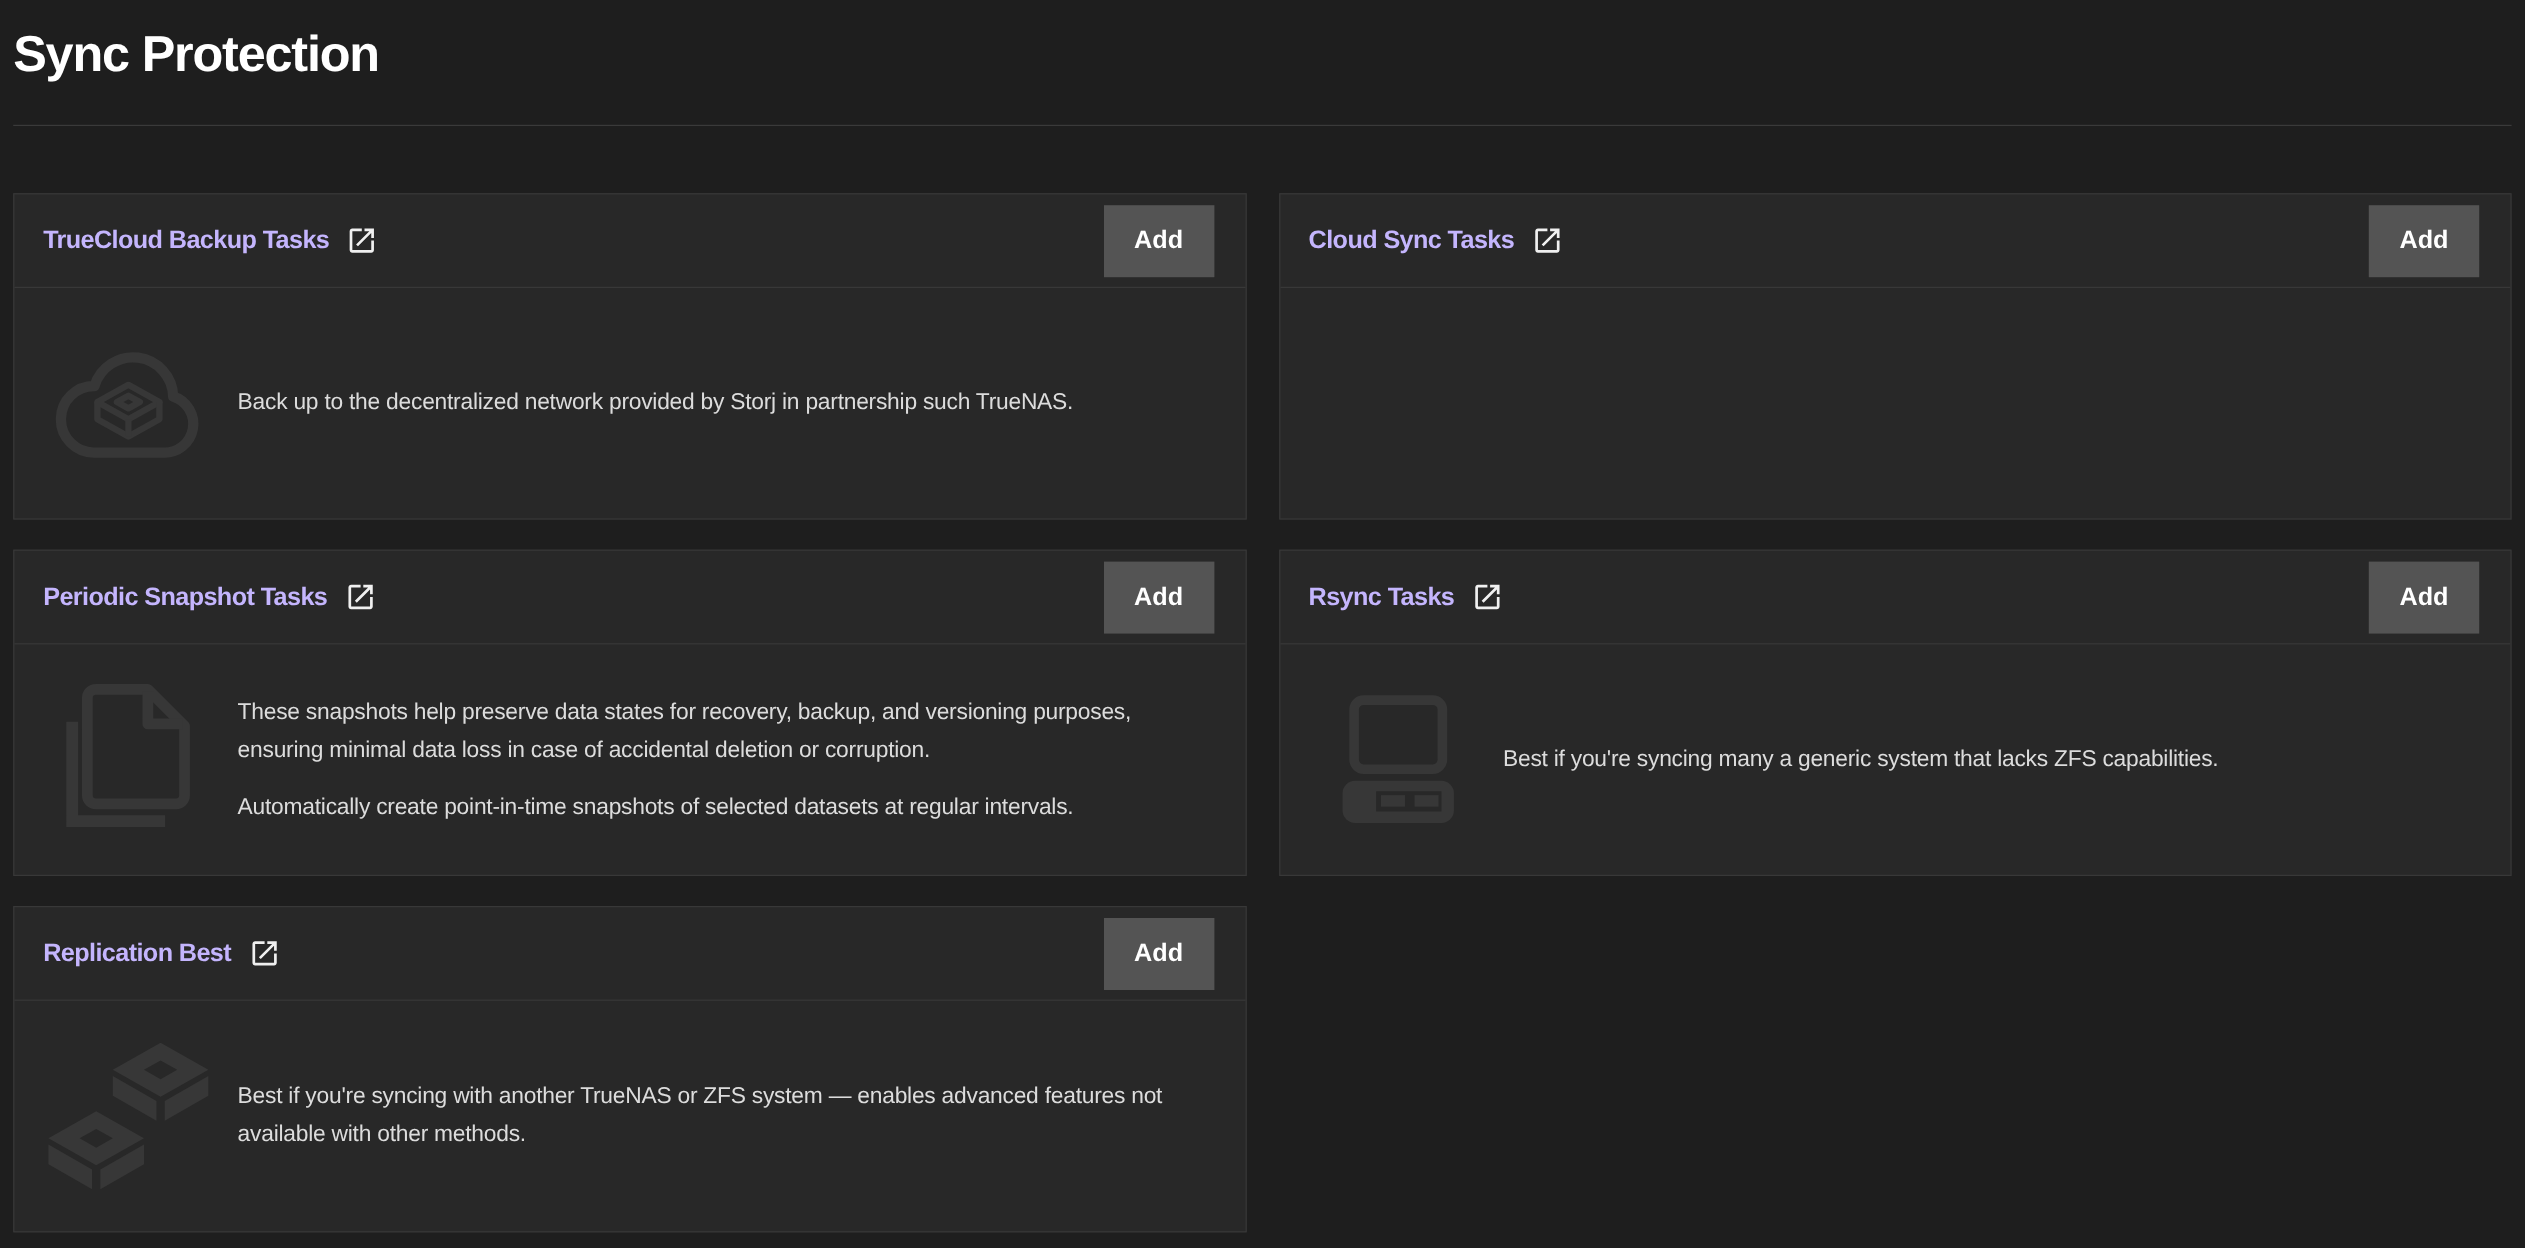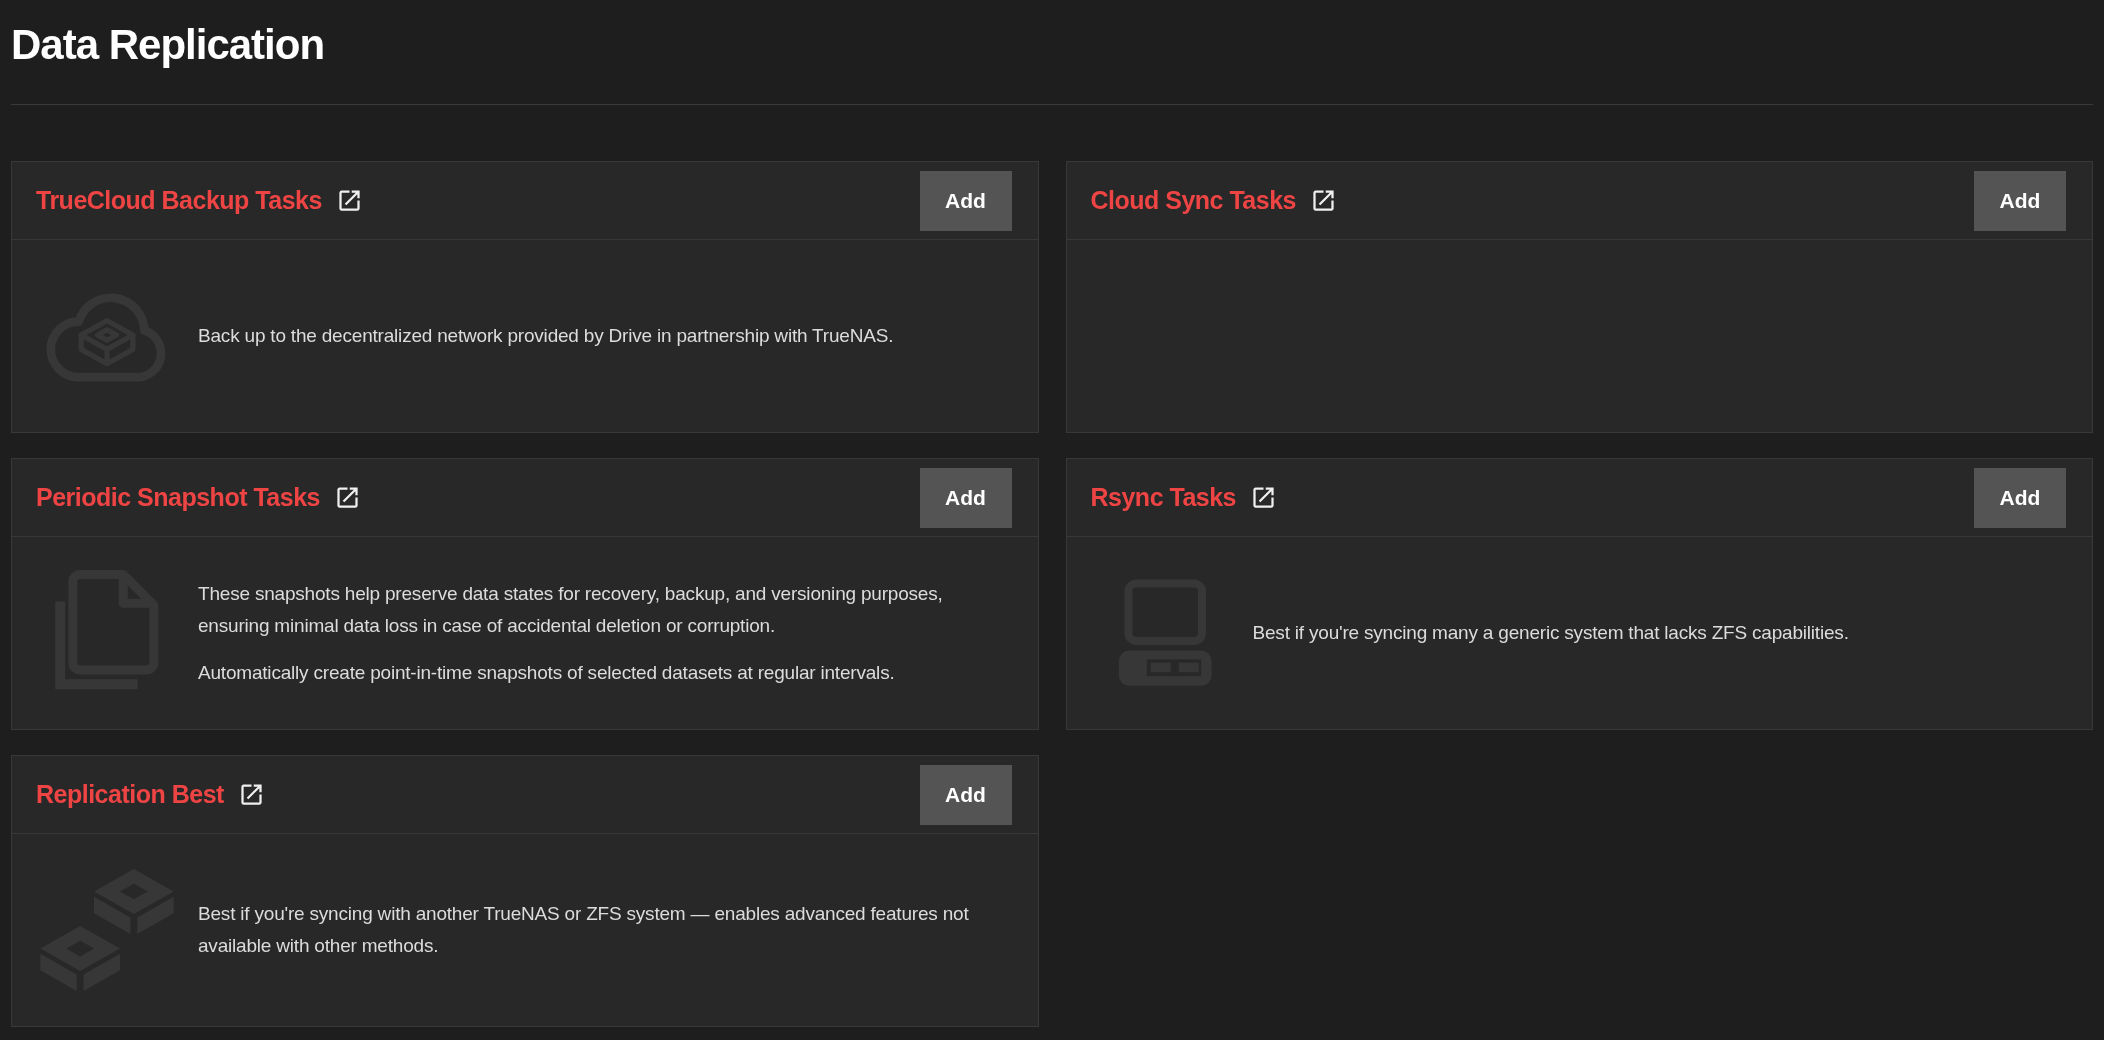--- a/index.html
+++ b/index.html
@@ -34,21 +34,21 @@
     background:var(--card-bg);
     border:1px solid var(--card-border);
     height:272px;
   }
   .card-header{
     height:78px;display:flex;align-items:center;
     padding:0 26px 0 24px;
     border-bottom:1px solid var(--card-border);
   }
   .card-title{
-    font-size:25px;font-weight:700;letter-spacing:-0.5px;color:#ef4444;
+    font-size:21px;font-weight:700;letter-spacing:-0.5px;color:#c4b5fd;
     white-space:nowrap;
   }
   .ext-link{
     margin-left:14px;width:27px;height:27px;color:#f0f0f0;
     display:inline-flex;cursor:pointer;flex-shrink:0;
   }
   .ext-link svg{width:100%;height:100%;fill:currentColor;}
   .spacer{flex:1;}
   .add-btn{
     width:92px;height:60px;border:none;cursor:pointer;
@@ -71,21 +71,21 @@
     max-width:850px;
   }
   .desc p{margin:0;}
   .desc p + p{margin-top:15px;}
   .desc p:empty{display:none;}
 </style>
 </head>
 <body>
 
 <div class="page">
-  <h1 class="page-title">Data Replication</h1>
+  <h1 class="page-title">Sync Protection</h1>
   <div class="title-divider"></div>
 
   <div class="cards">
 
     <section class="card">
       <div class="card-header">
         <span class="card-title">TrueCloud Backup Tasks</span>
         <span class="ext-link">
           <svg viewBox="0 0 24 24">
               <path d="M19 19H5V5h7V3H5c-1.11 0-2 .9-2 2v14c0 1.1.89 2 2 2h14c1.1 0 2-.9 2-2v-7h-2v7zM14 3v2h3.59l-9.83 9.83 1.41 1.41L19 6.41V10h2V3h-7z"></path>
@@ -100,21 +100,21 @@
             <path class="stroke-icon" stroke-width="9" stroke-linejoin="round" d="M40 103 h60 a25 25 0 0 0 9-48.8 A35 35 0 0 0 40.5 45 A29 29 0 0 0 40 103 z"></path>
             <g class="stroke-icon" stroke-width="5.5" stroke-linejoin="round">
               <path d="M70 44 L97 59 L70 74 L43 59 Z"></path>
               <path d="M70 53.5 L80 59 L70 64.5 L60 59 Z"></path>
               <path d="M43 59 V74 L70 89 L97 74 V59"></path>
               <path d="M70 74 V89"></path>
             </g>
           </svg>
         </div>
         <div class="desc">
-          <p>Back up to the decentralized network provided by Drive in partnership with TrueNAS.</p>
+          <p>Back up to the decentralized network provided by Storj in partnership such TrueNAS.</p>
 
         </div>
       </div>
     </section>
 
     <section class="card">
       <div class="card-header">
         <span class="card-title">Cloud Sync Tasks</span>
         <span class="ext-link">
           <svg viewBox="0 0 24 24">

